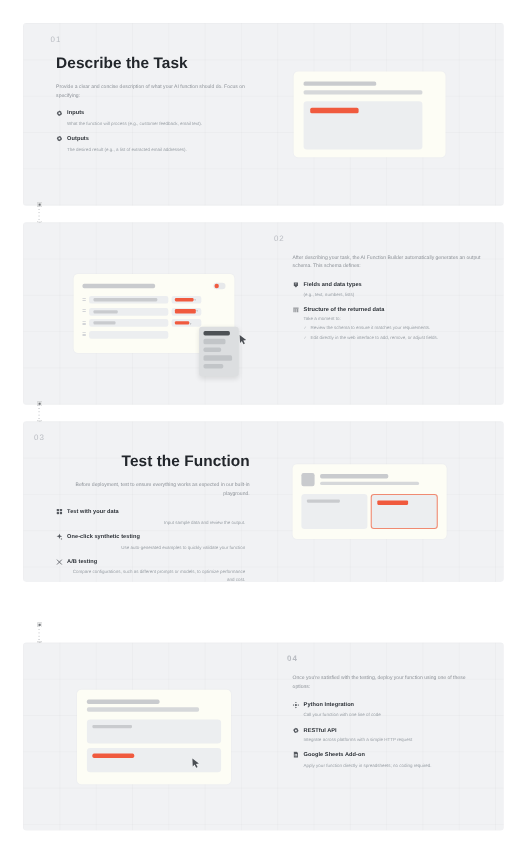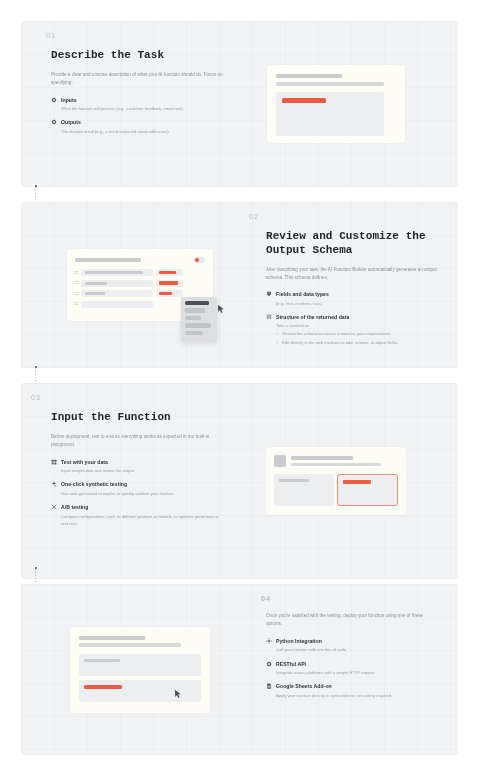--- a/index.html
+++ b/index.html
@@ -25,21 +25,21 @@
   .section {
     position: absolute;
     left: 21px;
     width: 437px;
     background: #f1f2f4;
     border-radius: 3px;
     overflow: hidden;
   }
   .sec-01 { top: 21px;  height: 166px; }
   .sec-02 { top: 202px; height: 166px; }
-  .sec-03 { top: 383px; height: 196px; }
+  .sec-03 { top: 383px; height: 146px; text-align: right; }
   .sec-04 { top: 584px; height: 171px; }
 
   
   .grid-overlay {
     position: absolute;
     inset: 0;
     background-image:
       linear-gradient(to right, rgba(0,0,0,.018) 1px, transparent 1px),
       linear-gradient(to bottom, rgba(0,0,0,.018) 1px, transparent 1px);
     background-size: 33px 33px;
@@ -70,27 +70,26 @@
 
   
   .copy {
     width: 196px;
     padding-left: 20px;
     padding-top: 18px;
   }
   .copy.right { padding-left: 18px; padding-right: 4px; }
 
   .sec-title {
-    font-size: 11px;
+    font-size: 14px;
     font-weight: 700;
     color: #22262b;
     letter-spacing: .05px;
     margin-bottom: 8px;
     line-height: 1.25;
-    font-family: Liberation Mono, monospace;
   }
   .sec-intro {
     font-size: 4.6px;
     line-height: 1.85;
     color: #8d9298;
     margin-bottom: 9px;
     max-width: 178px;
   }
 
   .bullets { display: block; }
@@ -341,21 +340,20 @@
     <span class="dot top"></span>
     <span class="line"></span>
     <span class="dot bot"></span>
   </div>
 
   <div class="section sec-02">
     <div class="grid-overlay"></div>
     <span class="step-num">02</span>
     <div class="sec-inner reverse">
       <div class="copy right">
-        <div class="sec-title">Review and Customize the Output Schema</div>
         <div class="sec-intro">After describing your task, the AI Function Builder automatically generates an output schema. This schema defines:</div>
         <div class="bullets">
 
           <div class="bullet">
             <div class="bullet-head">
               <span class="b-icon">
                 <svg viewBox="0 0 16 16" fill="currentColor">
                     <path d="M3 2h10v7l-5 5-5-5z"></path>
                     <circle cx="8" cy="5.5" r="1.4" fill="#f1f2f4"></circle>
                   </svg>
@@ -457,21 +455,21 @@
     <span class="dot top"></span>
     <span class="line"></span>
     <span class="dot bot"></span>
   </div>
 
   <div class="section sec-03">
     <div class="grid-overlay"></div>
     <span class="step-num">03</span>
     <div class="sec-inner">
       <div class="copy">
-        <div class="sec-title">Input the Function</div>
+        <div class="sec-title">Test the Function</div>
         <div class="sec-intro">Before deployment, test to ensure everything works as expected in our built-in playground.</div>
         <div class="bullets">
 
           <div class="bullet">
             <div class="bullet-head">
               <span class="b-icon">
                 <svg viewBox="0 0 16 16" fill="currentColor">
                     <rect x="1.5" y="2" width="5.5" height="5.5" rx="1"></rect>
                     <rect x="9" y="2" width="5.5" height="5.5" rx="1"></rect>
                     <rect x="1.5" y="9" width="5.5" height="5.5" rx="1"></rect>

